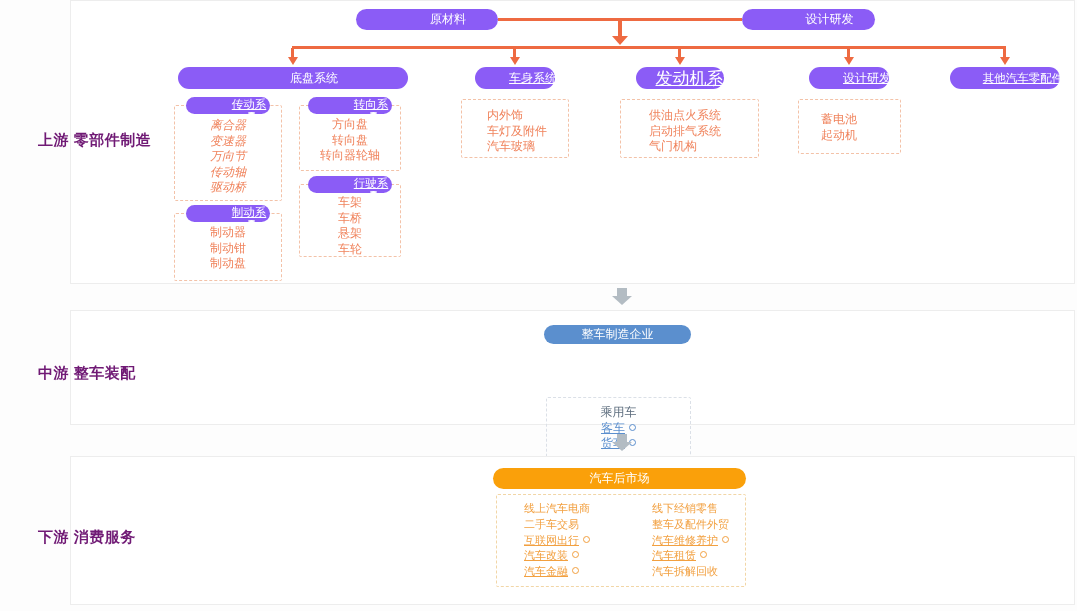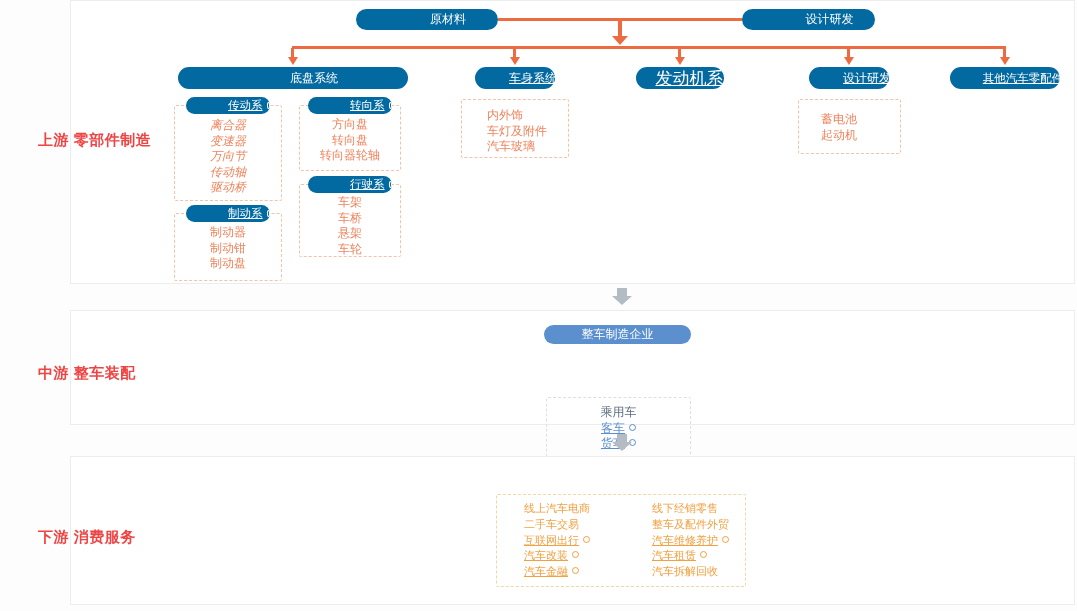--- a/index.html
+++ b/index.html
@@ -1,23 +1,23 @@
 <!DOCTYPE html>
 <html><head>
 <meta charset="utf-8">
 <style>
   html,body{margin:0;padding:0;background:#fdfdfd;font-family:"Liberation Sans","DejaVu Sans",sans-serif;}
   #stage{position:relative;width:1077px;height:611px;background:#fdfdfd;overflow:hidden;}
   .panel{position:absolute;left:70px;width:1005px;background:#ffffff;border:1px solid #ededed;box-sizing:border-box;}
-  .sec-label{position:absolute;left:38px;font-size:15px;font-weight:bold;color:#ef4444;white-space:nowrap;letter-spacing:.5px;}
+  .sec-label{position:absolute;left:38px;font-size:15px;font-weight:bold;color:#701a75;white-space:nowrap;letter-spacing:.5px;}
   .pill{position:absolute;border-radius:999px;color:#fff;font-size:12px;display:flex;align-items:center;justify-content:center;white-space:nowrap;box-sizing:border-box;cursor:pointer;}
-  .pill.orange{background:#0369a1;padding-left:42px;}
+  .pill.orange{background:#8b5cf6;padding-left:42px;}
   .pill.blue{background:#5b8fce;}
   .pill.amber{background:#faa00a;}
-  .pill.sub{font-size:11.5px;height:17px;}
+  .pill.sub{font-size:11.5px;height:17px;flex-direction:column;}
   .u{text-decoration:underline;}
   .ring{display:inline-block;width:5px;height:5px;border:1px solid currentColor;border-radius:50%;margin-left:4px;vertical-align:1px;}
   .hline,.vstem{position:absolute;background:#ee6a41;}
   .ahead{position:absolute;width:0;height:0;border-left:5px solid transparent;border-right:5px solid transparent;border-top:8px solid #ee6a41;}
   .ahead.big{border-left-width:8px;border-right-width:8px;border-top-width:9px;}
   .dbox{position:absolute;border:1px dashed #f3c2a8;box-sizing:border-box;border-radius:2px;}
   .dbox.grayline{border-color:#dbe0e7;margin-top:48px;}
   .dbox.amberline{border-color:#f2d6a6;}
   .itm{color:#f0835c;font-size:12px;line-height:15.5px;white-space:nowrap;}
   .itm-amber{color:#f2a040;font-size:11px;line-height:15.8px;white-space:nowrap;}
@@ -133,20 +133,27 @@
     </div>
 
     <div class="dbox" style="left:390px;top:98px;width:108px;height:59px;">
       <div class="left-items" style="padding-left:25px;">
         <div class="itm">内外饰</div>
         <div class="itm">车灯及附件</div>
         <div class="itm">汽车玻璃</div>
       </div>
     </div>
 
+    <div class="dbox" style="left:549px;top:98px;width:139px;height:59px;">
+      <div class="left-items" style="padding-left:28px;">
+        <div class="itm">供油点火系统</div>
+        <div class="itm">启动排气系统</div>
+        <div class="itm">气门机构</div>
+      </div>
+    </div>
 
     <div class="dbox" style="left:727px;top:98px;width:103px;height:55px;">
       <div class="left-items" style="padding-left:22px;padding-top:12px;">
         <div class="itm">蓄电池</div>
         <div class="itm">起动机</div>
       </div>
     </div>
   </div>
 
   <div class="gstem" style="left:617px;top:288px;width:10px;height:8px;"></div>
@@ -162,20 +169,23 @@
         <div class="itm-blue"><span class="u">客车</span><span class="ring"></span></div>
         <div class="itm-blue"><span class="u">货车</span><span class="ring"></span></div>
       </div>
     </div>
   </div>
 
   <div class="gstem" style="left:617px;top:434px;width:10px;height:8px;"></div>
   <div class="ghead" style="left:612px;top:442px;"></div>
 
   <div class="panel" style="top:456px;height:149px;">
+    <div class="pill amber" style="left:422px;top:11px;width:253px;height:21px;">
+      <span>汽车后市场</span>
+    </div>
     <div class="dbox amberline" style="left:425px;top:37px;width:250px;height:93px;display:flex;">
       <div class="left-items" style="padding-left:27px;width:120px;padding-top:6px;">
         <div class="itm-amber">线上汽车电商</div>
         <div class="itm-amber">二手车交易</div>
         <div class="itm-amber"><span class="u">互联网出行</span><span class="ring"></span></div>
         <div class="itm-amber"><span class="u">汽车改装</span><span class="ring"></span></div>
         <div class="itm-amber"><span class="u">汽车金融</span><span class="ring"></span></div>
       </div>
       <div class="left-items" style="padding-left:8px;padding-top:6px;">
         <div class="itm-amber">线下经销零售</div>

